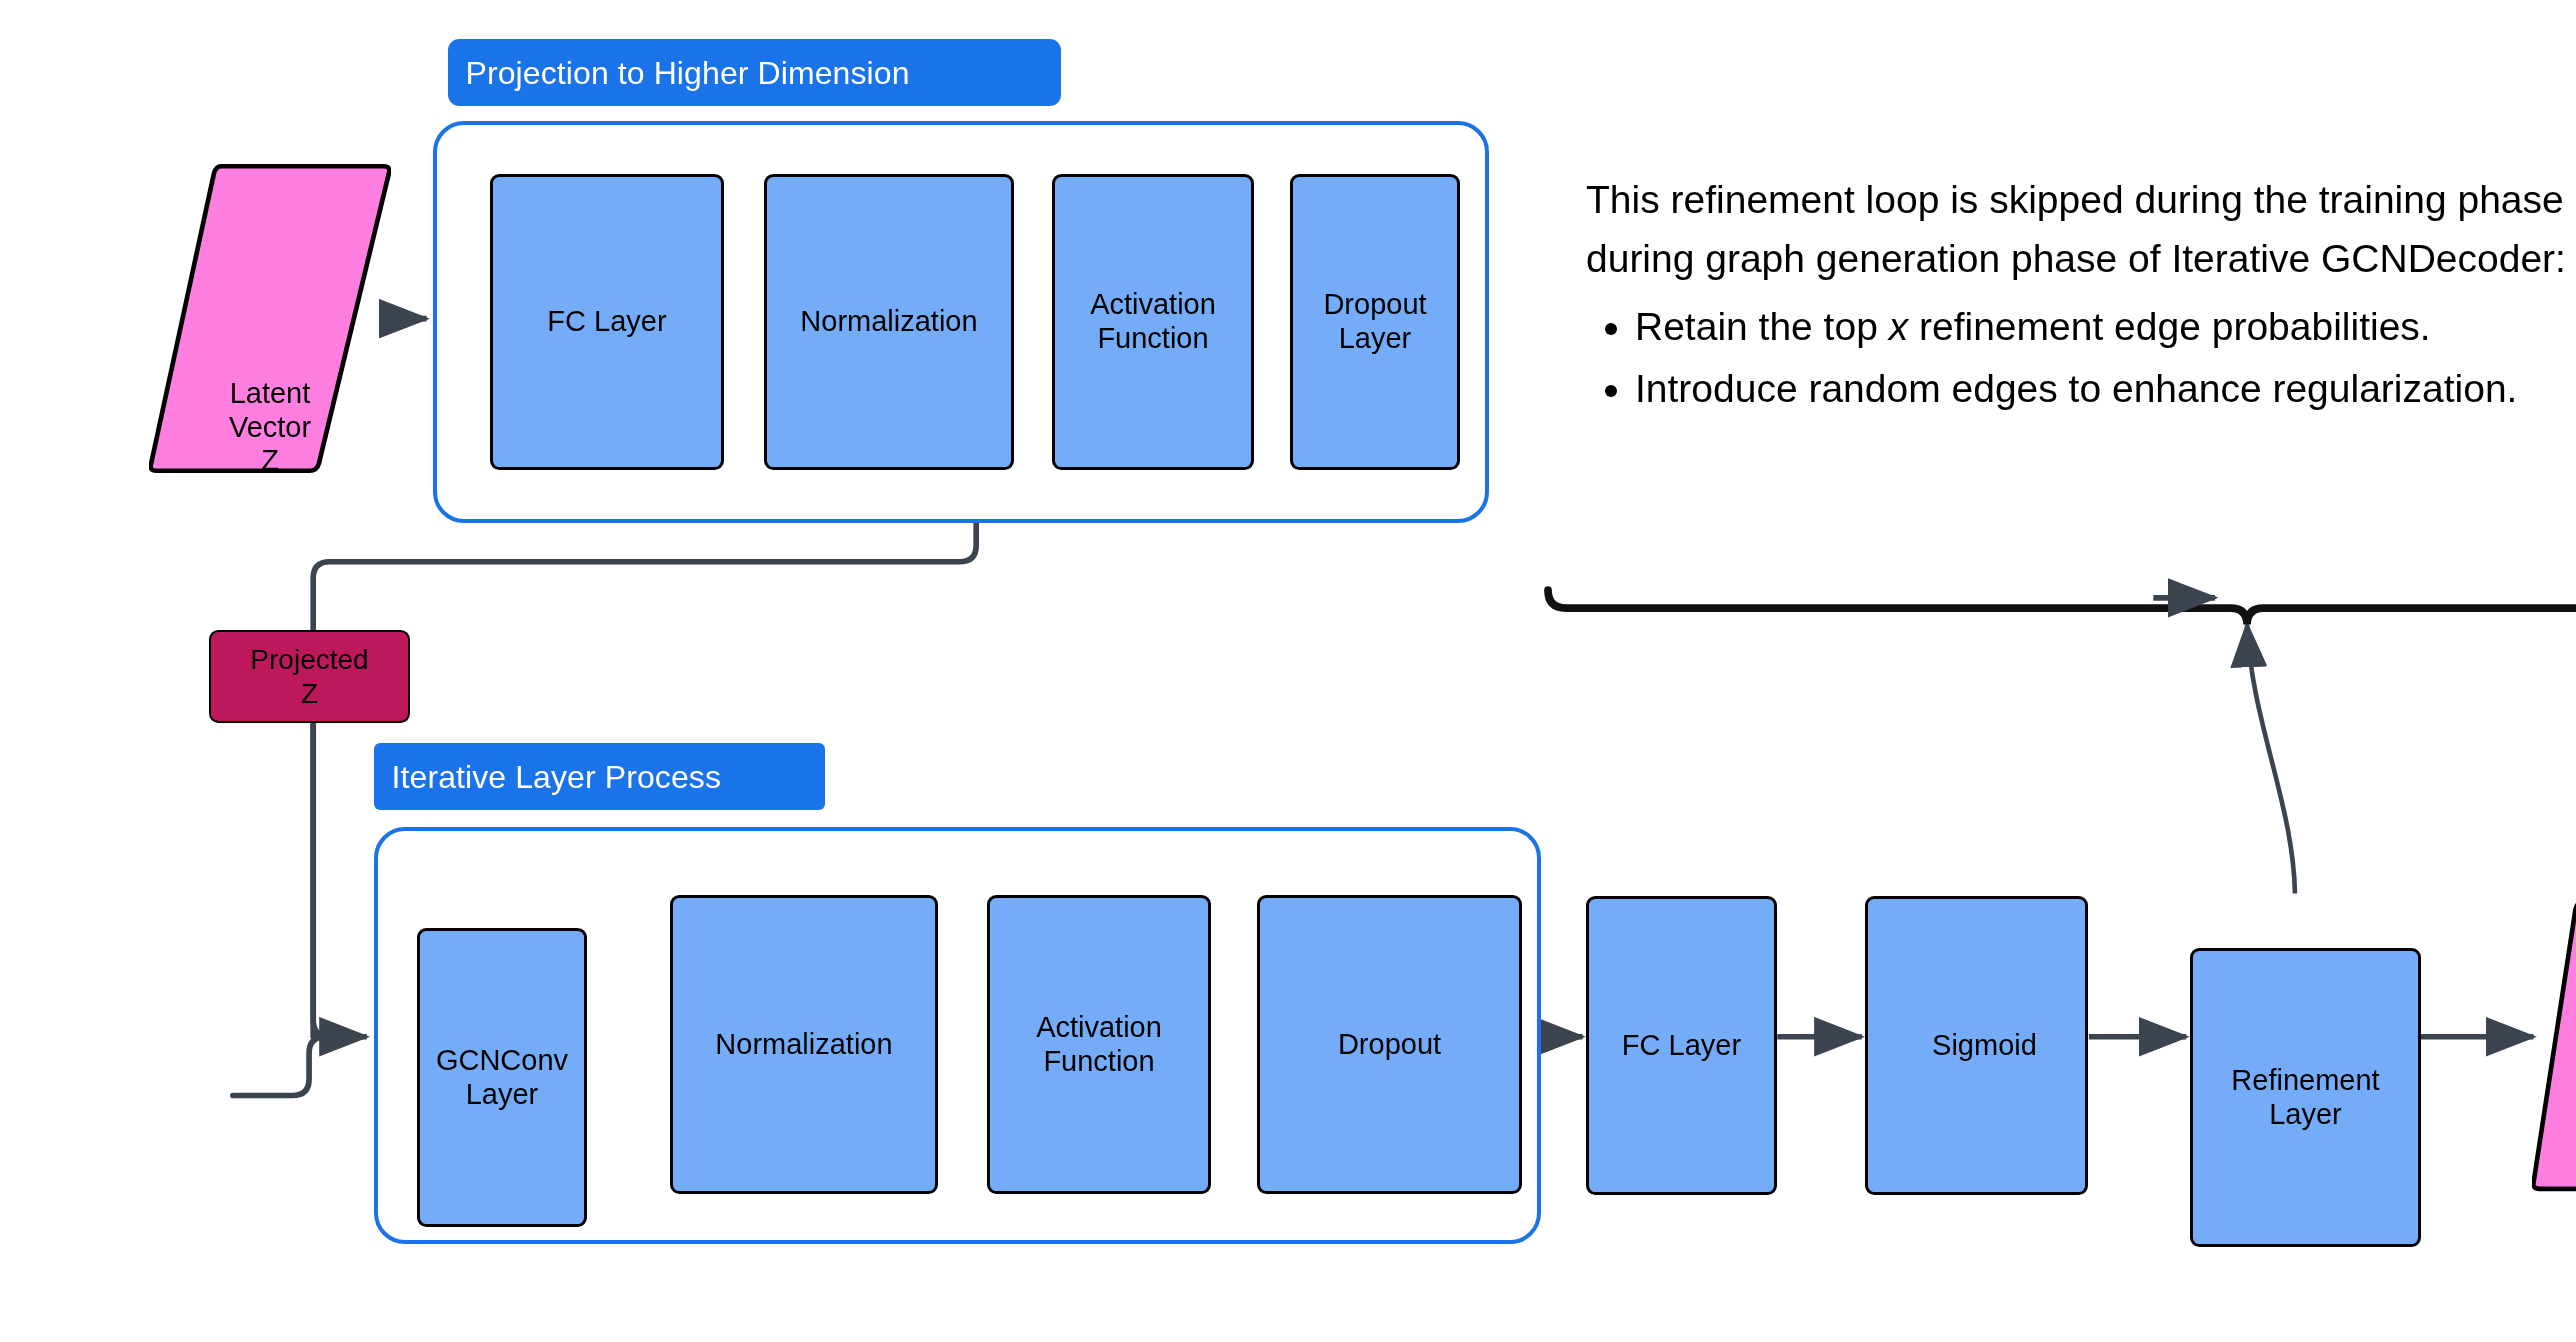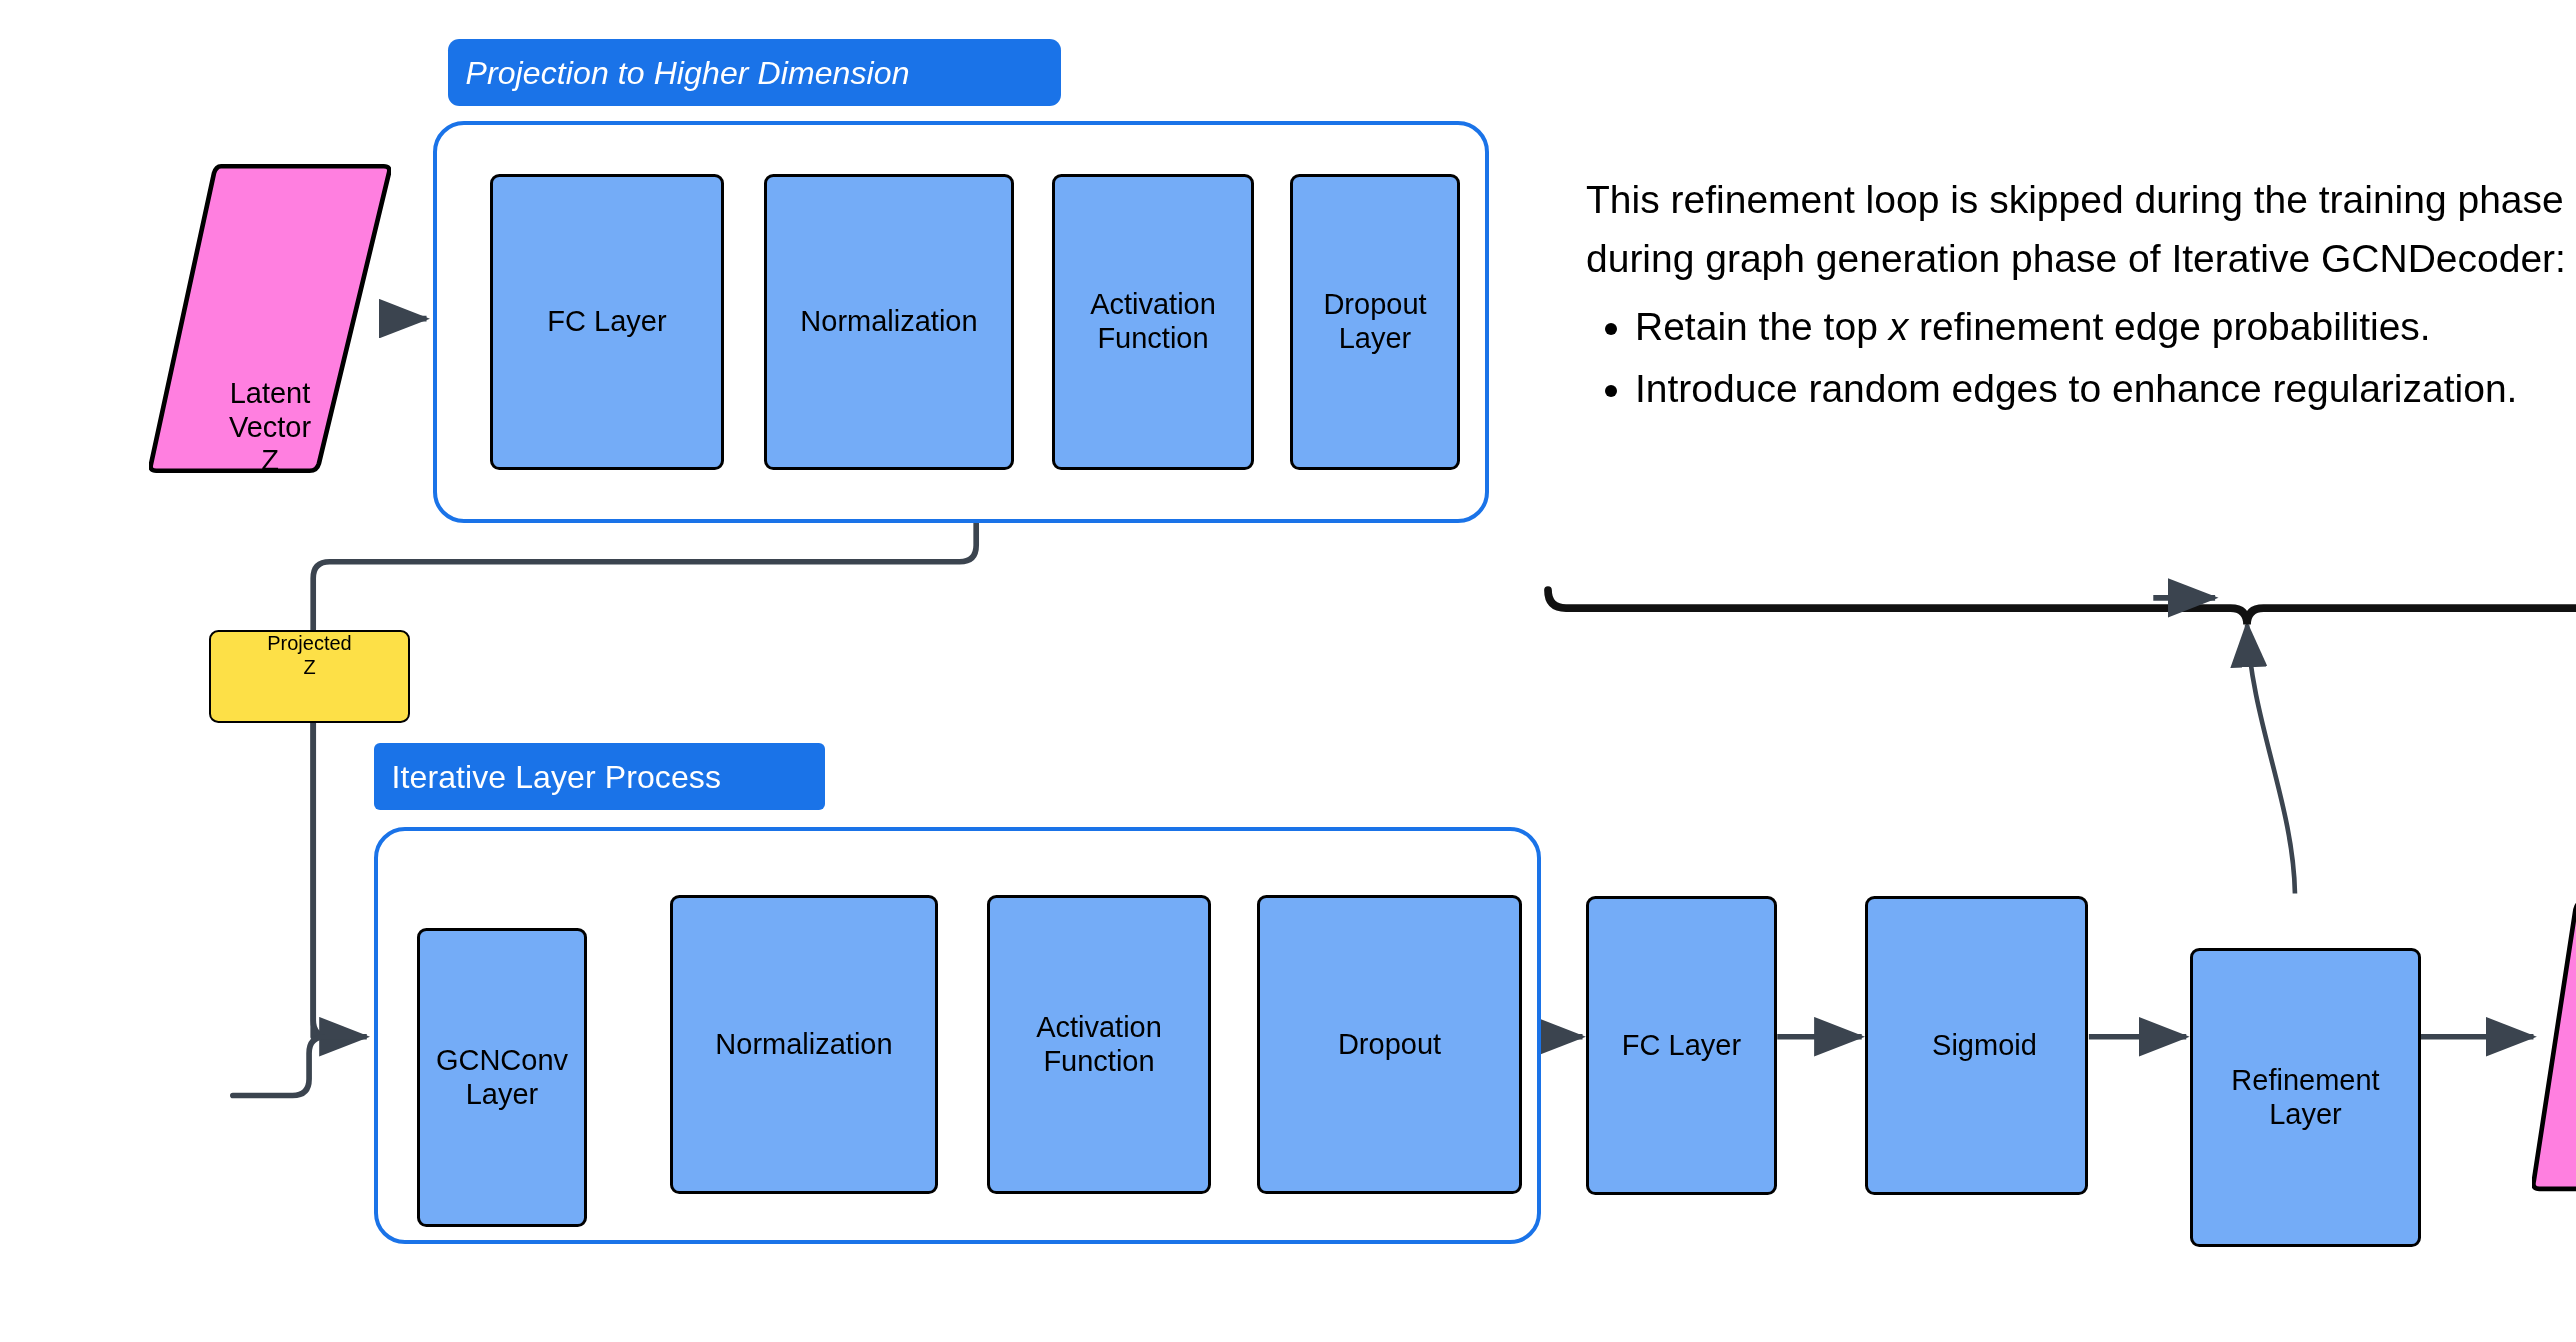--- a/index.html
+++ b/index.html
@@ -60,28 +60,28 @@
     text-align:center;
     color:#000;
     font-size:29px;
     line-height:1.16;
     z-index:2;
   }
 
   
   .plain-box{
     position:absolute;
-    background:#fde047;
+    background:#be185d;
     border:2.6px solid #000000;
     border-radius:9.3px;
     box-sizing:border-box;
-    display:flex;align-items:flex-start;justify-content:center;
+    display:flex;align-items:center;justify-content:center;
     text-align:center;
     color:#000;
-    font-size:20px;
+    font-size:28px;
     line-height:1.18;
     z-index:3;
   }
 
   
   .note{
     position:absolute;
     color:#000000;
     font-size:39px;
     line-height:1.52;
@@ -137,21 +137,21 @@
 
     <line x1="4698" y1="2012" x2="4918" y2="2012" stroke="#3B444F" stroke-width="11" marker-end="url(#arrowDark)"></line>
 
     <path d="M 4455 1734 C 4452 1560 4370 1400 4362 1212" fill="none" stroke="#3B444F" stroke-width="9" marker-end="url(#arrowDarkSm)"></path>
 
     <path d="M 3005 1145 Q 3005 1180 3040 1180 L 4330 1180 Q 4362 1180 4362 1212 Q 4362 1180 4394 1180 L 5706 1180 Q 5740 1180 5740 1145" fill="none" stroke="#111111" stroke-width="15" stroke-linecap="round"></path>
 
     <line x1="4180" y1="1160" x2="4300" y2="1160" stroke="#3B444F" stroke-width="11" marker-end="url(#arrowDark)"></line>
   </svg>
 
-  <div class="group-pill" style="left:448px;top:39px;width:613px;height:67px;font-style:italic;">
+  <div class="group-pill" style="left:448px;top:39px;width:613px;height:67px;">
     <span>Projection to Higher Dimension</span>
   </div>
 
   <div class="group-box" style="left:433px;top:121px;width:1056px;height:402px;"></div>
 
   <div class="node" style="left:490px;top:174px;width:234px;height:296px;">
     <span>FC Layer</span>
   </div>
 
   <div class="node" style="left:764px;top:174px;width:250px;height:296px;">

